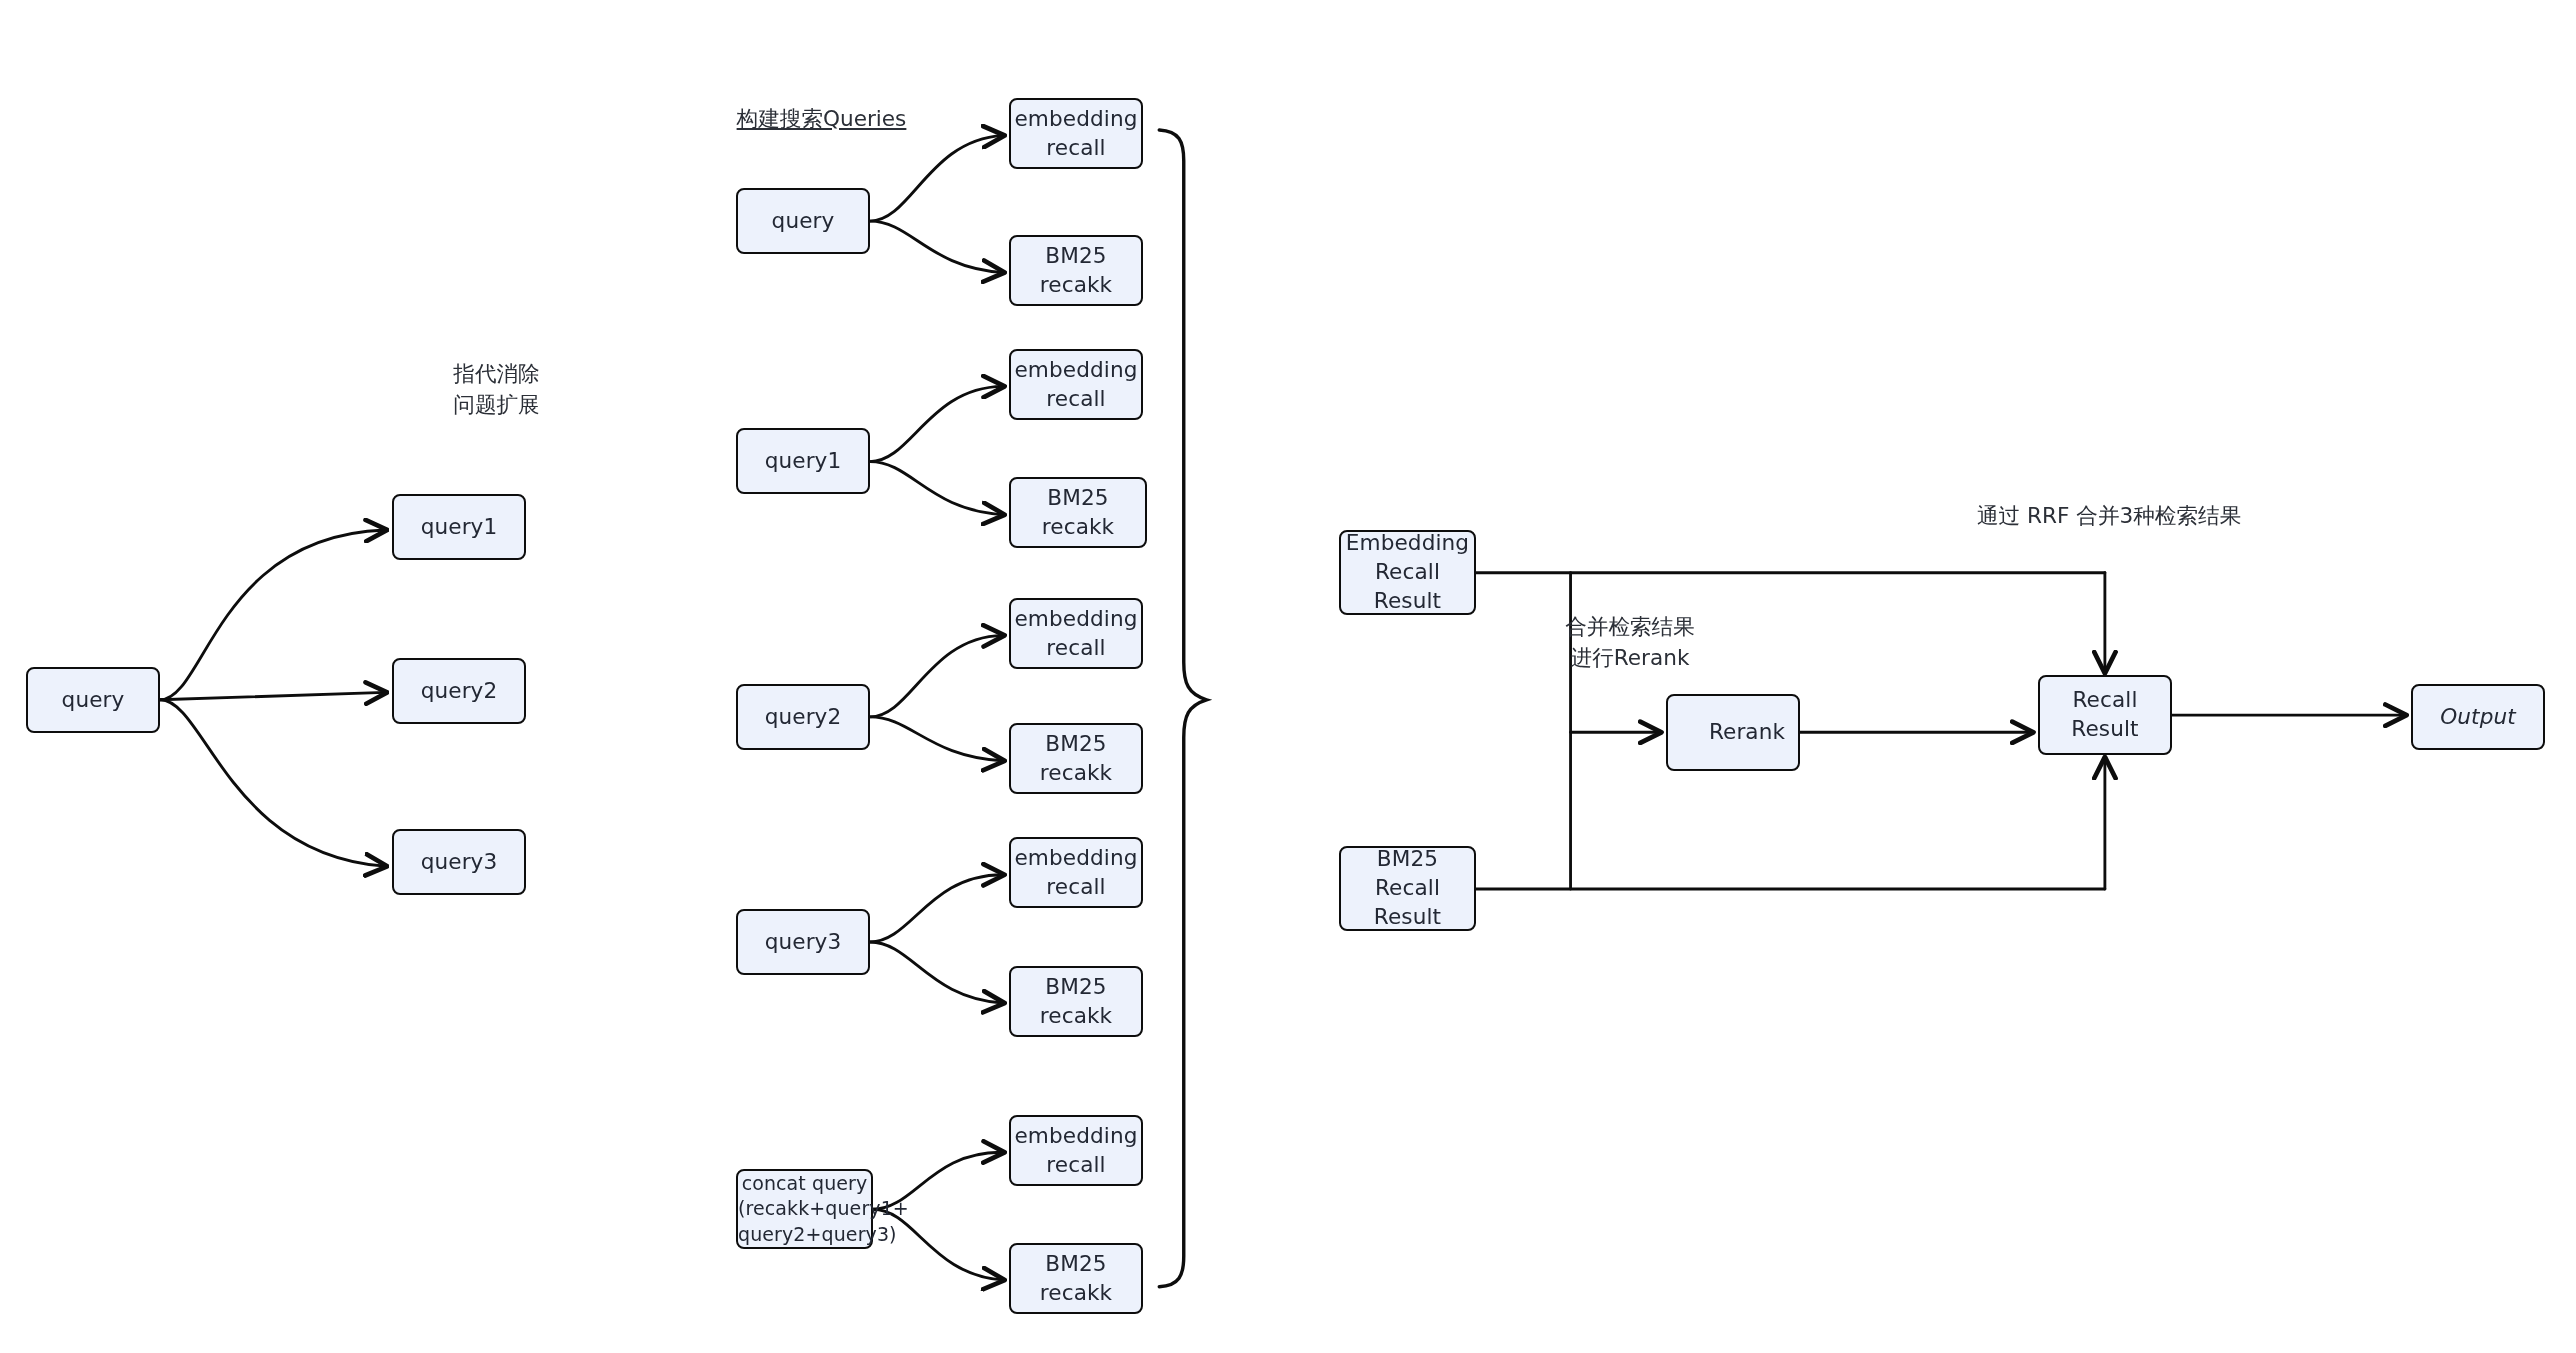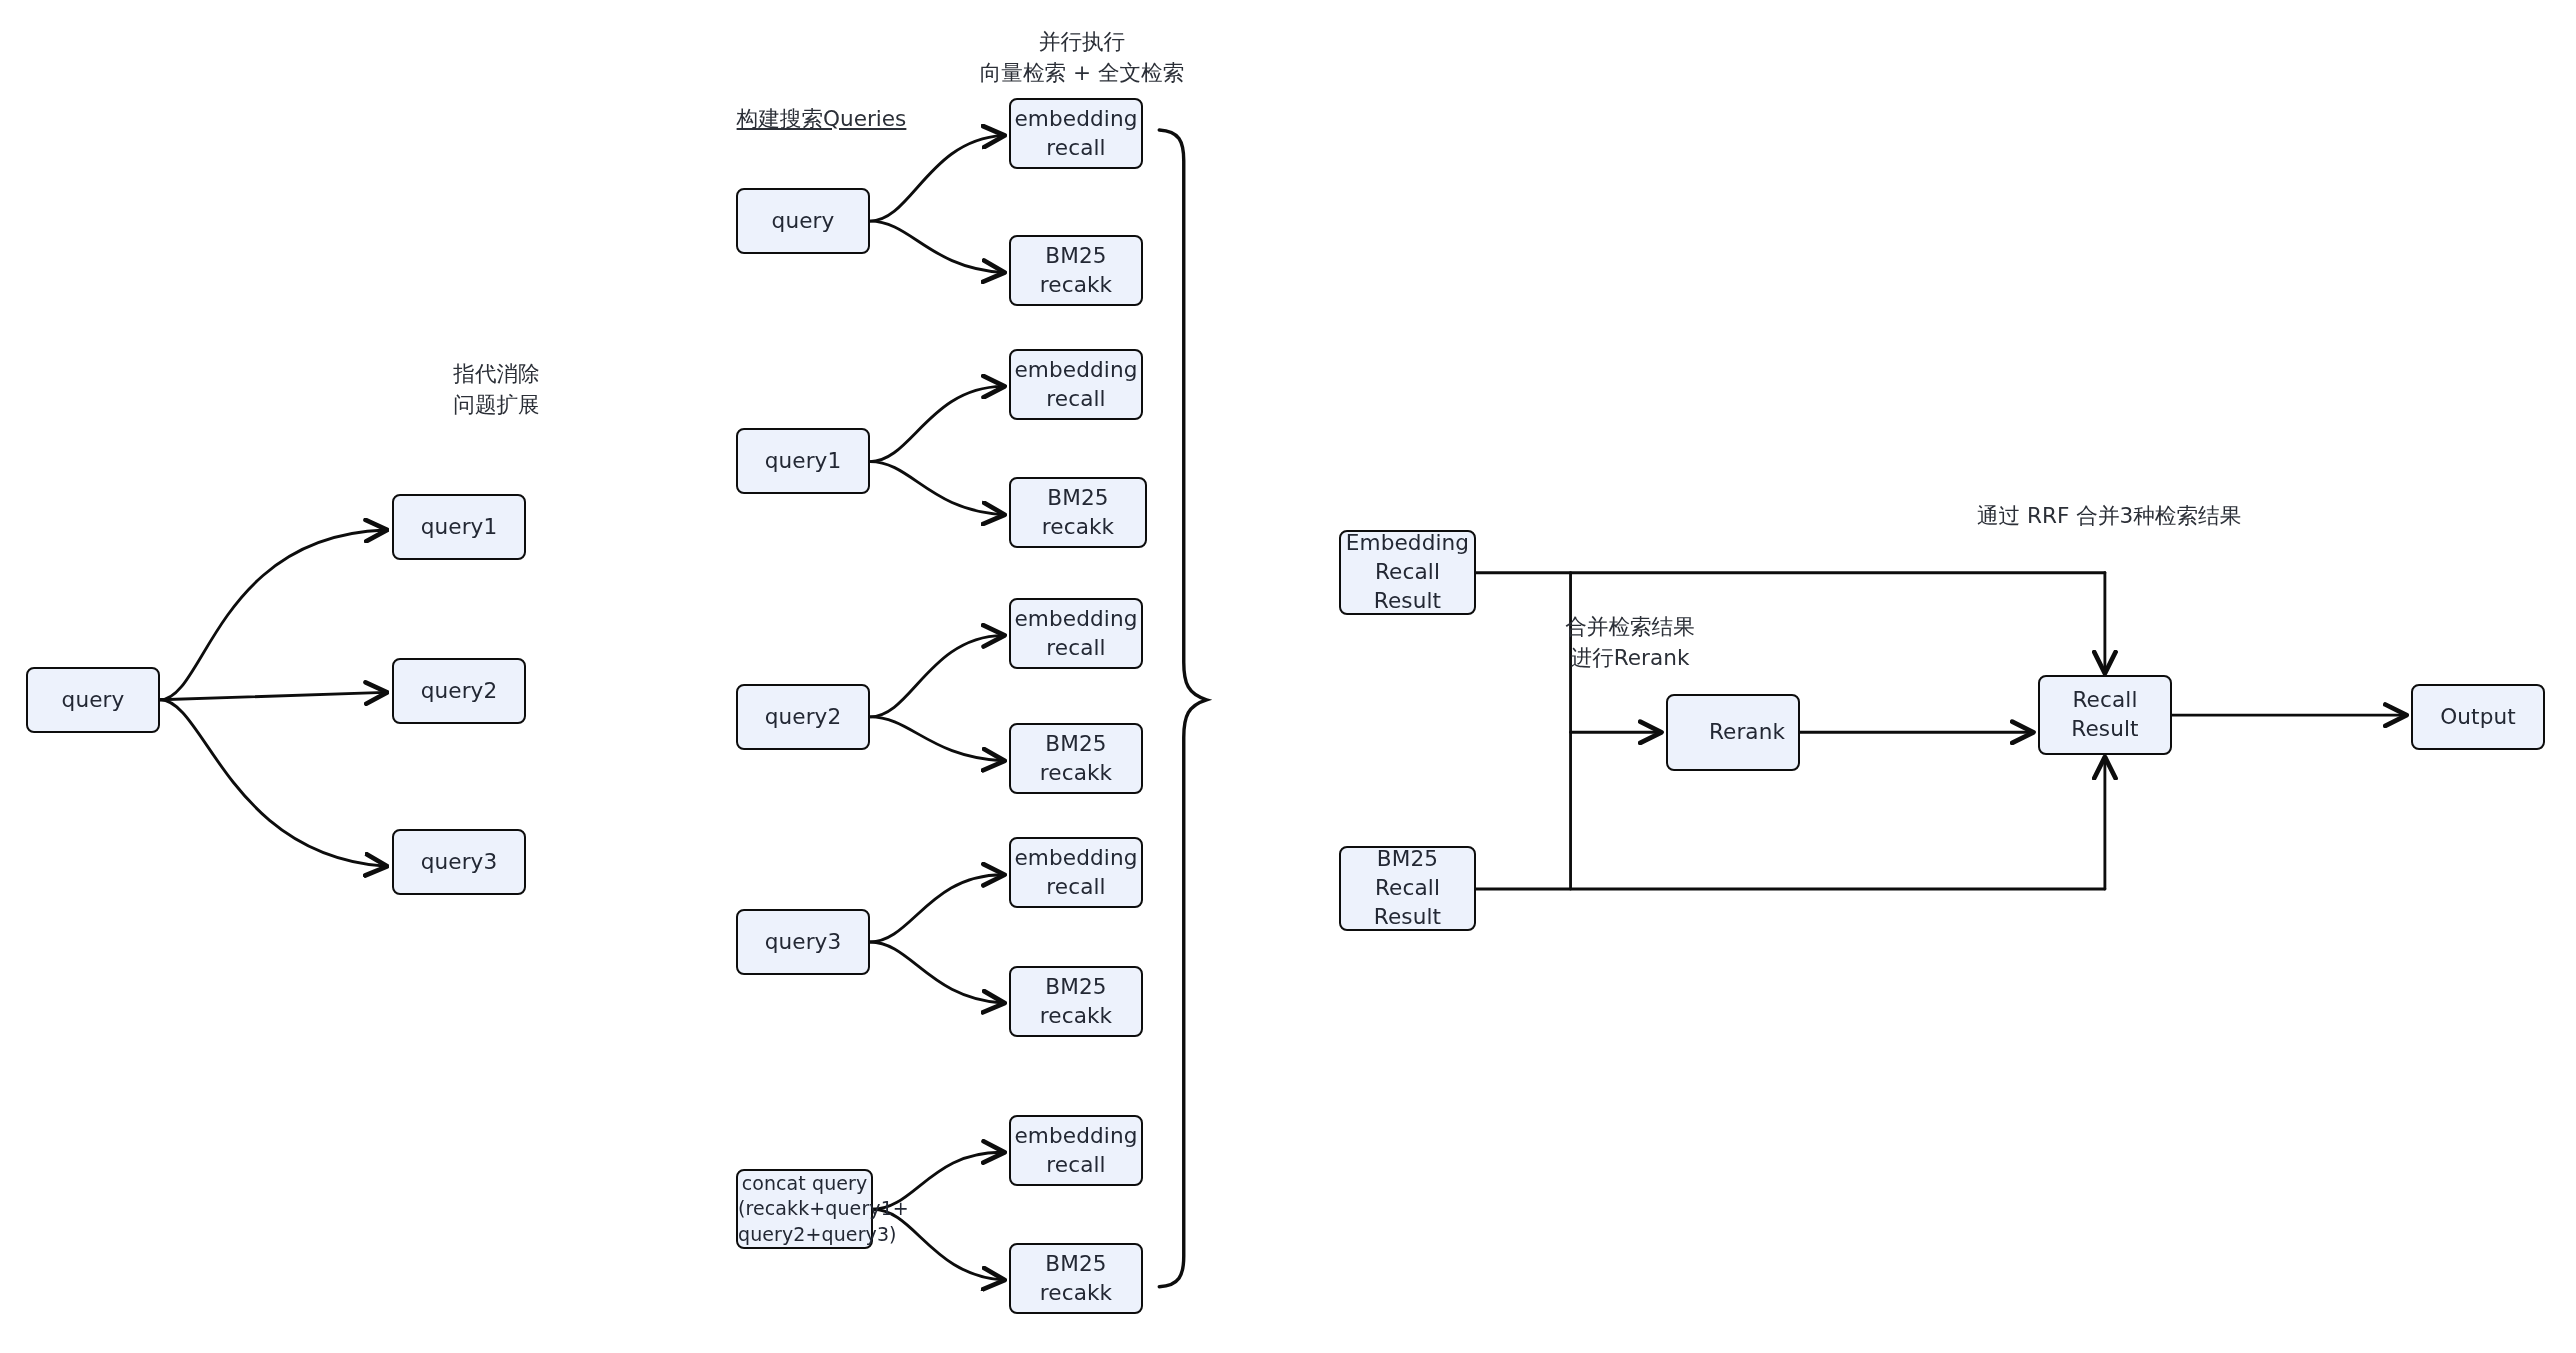--- a/index.html
+++ b/index.html
@@ -176,26 +176,24 @@
 Result</span>
     </div>
   <div class="node" style="left: 1666px; top: 694px; width: 134px; height: 77px; font-size: 21.6px;">
       <span style="white-space: pre; margin-left: 28px;">Rerank</span>
     </div>
   <div class="node" style="left: 2038px; top: 675px; width: 134px; height: 80px; font-size: 21.6px;">
       <span style="white-space: pre;">Recall
 Result</span>
     </div>
   <div class="node" style="left: 2411px; top: 684px; width: 134px; height: 66px; font-size: 21.6px;">
-      <span style="white-space: pre;">Output</span>
+      <span style="white-space: pre; font-style: italic;">Output</span>
     </div>
 
   <div class="note" style="left: 411px; top: 359px; width: 171px;">指代消除
 问题扩展</div>
   <div class="note" style="left: 736px; top: 104px; width: 171px; text-decoration: underline;">构建搜索Queries</div>
-  <div class="note" style="left: 968px; top: 27px; width: 228px;">并行执行
-向量检索 + 全文检索</div>
   <div class="note" style="left: 1533px; top: 612px; width: 194px;">合并检索结果
 进行Rerank</div>
   <div class="note" style="left: 1977px; top: 501px; width: 251px;">通过 RRF 合并3种检索结果</div>
 
 </div>
 
 
 </body></html>

